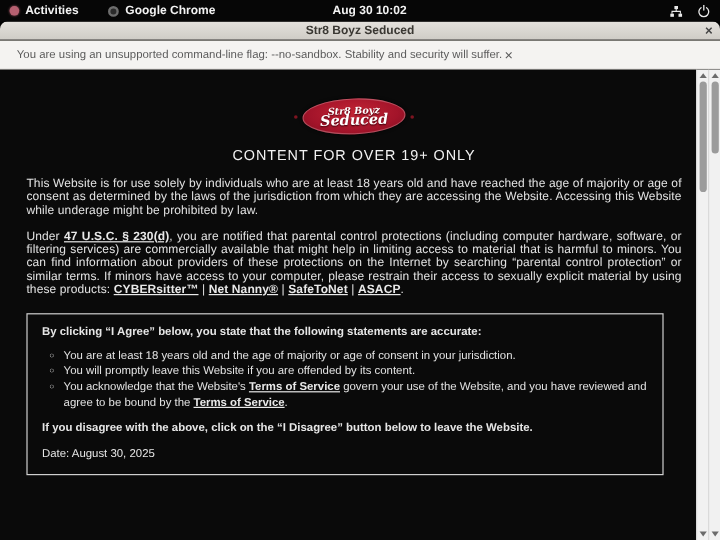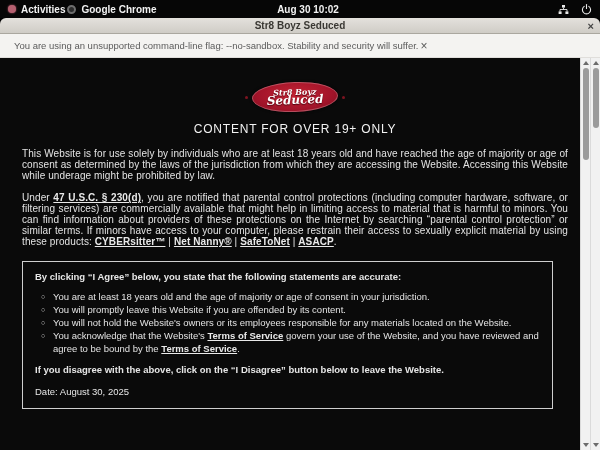--- a/index.html
+++ b/index.html
@@ -5,21 +5,21 @@
   * { margin:0; padding:0; box-sizing:border-box; }
   html,body { width:600px; height:450px; overflow:hidden; background:#000; }
   body { font-family:"Liberation Sans", sans-serif; }
 
   
   .topbar {
     position:relative; height:18px; background:#060606; color:#f2f2f2;
     display:flex; align-items:center; justify-content:space-between;
     font-size:10px; font-weight:bold; padding:0 8px;
   }
-  .topbar-left { display:flex; align-items:flex-start; gap:2px; }
+  .topbar-left { display:flex; align-items:flex-start; gap:25px; }
   .topbar-item { display:flex; align-items:center; gap:5px; cursor:pointer; }
   .rec-dot { width:8px; height:8px; border-radius:50%; background:#b66070; box-shadow:0 0 2px #b66070; }
   .chrome-ico { width:9px; height:9px; border-radius:50%; background:#2b2b2b; border:2px solid #6d6d6d; }
   .topbar-clock { position:absolute; left:16px; right:0; text-align:center; pointer-events:none; }
   .topbar-right { display:flex; align-items:center; gap:12px; }
   .topbar-right svg { display:block; }
 
   
   .titlebar {
     height:16px; background:linear-gradient(#e4e1dc,#cfccc6);
@@ -173,21 +173,20 @@
 
     <p class="para">This Website is for use solely by individuals who are at least 18 years old and have reached the age of majority or age of consent as determined by the laws of the jurisdiction from which they are accessing the Website. Accessing this Website while underage might be prohibited by law.</p>
 
     <p class="para"><span>Under </span><a>47 U.S.C. § 230(d)</a><span>, you are notified that parental control protections (including computer hardware, software, or filtering services) are commercially available that might help in limiting access to material that is harmful to minors. You can find information about providers of these protections on the Internet by searching “parental control protection” or similar terms. If minors have access to your computer, please restrain their access to sexually explicit material by using these products: </span><a>CYBERsitter™</a><span> | </span><a>Net Nanny®</a><span> | </span><a>SafeToNet</a><span> | </span><a>ASACP</a><span>.</span></p>
 
     <div class="agreement-box">
       <p class="bold intro">By clicking “I Agree” below, you state that the following statements are accurate:</p>
       <ul>
         <li><span class="marker">○</span><span>You are at least 18 years old and the age of majority or age of consent in your jurisdiction.</span></li>
         <li><span class="marker">○</span><span>You will promptly leave this Website if you are offended by its content.</span></li>
-        <li><span class="marker">○</span><span>You will not hold the Website's owners or its employees responsible for any materials located on the Website.</span></li>
         <li><span class="marker">○</span><span>You acknowledge that the Website's </span><a>Terms of Service</a><span> govern your use of the Website, and you have reviewed and agree to be bound by the </span><a>Terms of Service</a><span>.</span></li>
       </ul>
       <p class="bold note">If you disagree with the above, click on the “I Disagree” button below to leave the Website.</p>
       <p class="date">Date: August 30, 2025</p>
     </div>
 
   </div>
 
   <div class="scrollbar sb-inner">
     <div class="sb-btn up">

